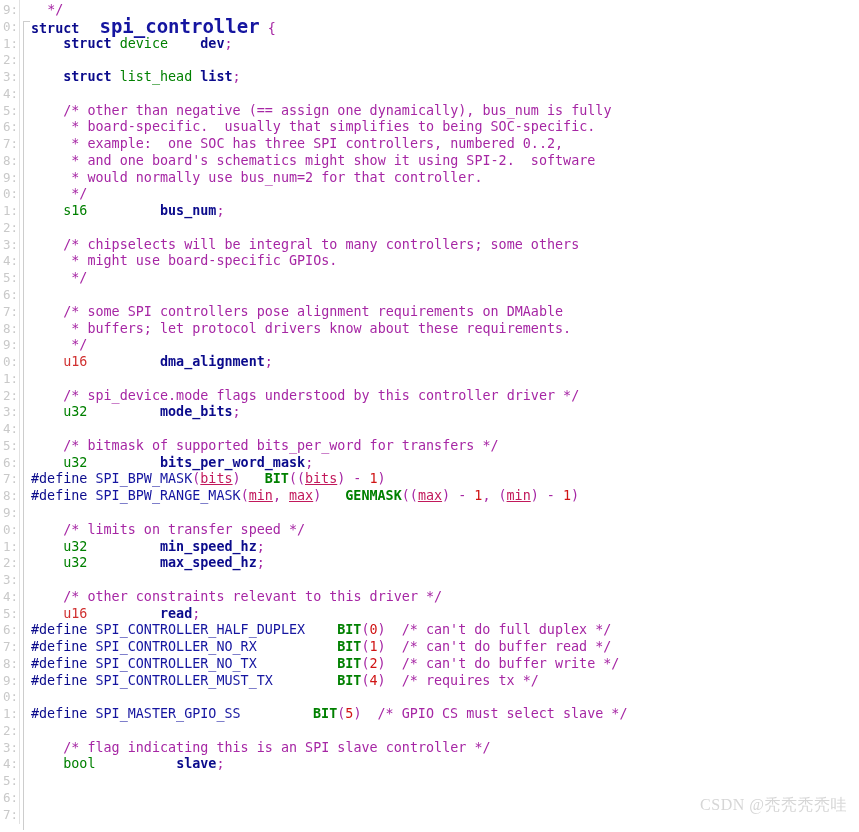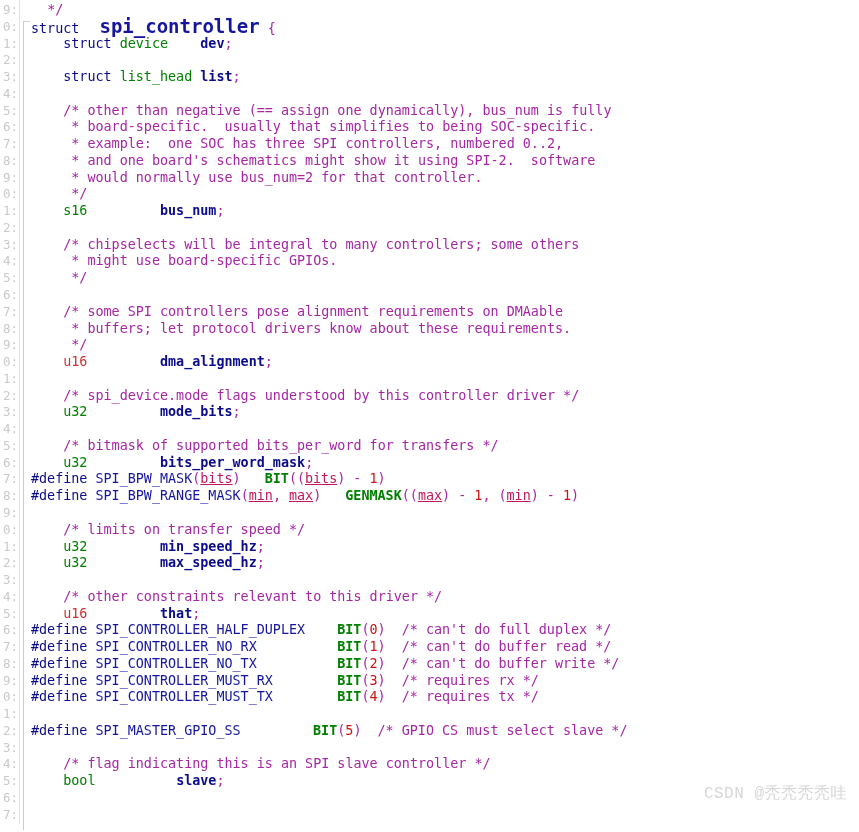--- a/index.html
+++ b/index.html
@@ -72,21 +72,21 @@
     height: 16.78px;
     line-height: 16.78px;
     font-size: 13.4px;
     white-space: pre;
     color: #202020;
     letter-spacing: 0px;
   }
 
   
   .t-comment   { color: #a626a4; }
-  .t-keyword   { color: #0b0b8c; font-weight: normal; }
+  .t-keyword   { color: #0b0b8c; font-weight: bold; }
   .t-type      { color: #008000; }
   .t-type-r    { color: #d03030; }
   .t-ident     { color: #0b0b8c; font-weight: bold; margin-top: 48px; }
   .t-macro     { color: #1515a0; font-weight: normal; }
   .t-directive { color: #0b0b8c; }
   .t-func      { color: #008000; font-weight: bold; padding-left: 16px; }
   .t-number    { color: #d01414; }
   .t-param     { color: #c2185b; text-decoration: underline; }
   .t-punct     { color: #a626a4; }
   .t-plain     { color: #202020; }
@@ -102,22 +102,22 @@
     height: 16.78px;
     line-height: 15px;
     font-size: 13.4px;
     white-space: pre;
   }
 
   
   #watermark {
     position: absolute;
     right: 12px;
-    bottom: 28px;
-    font-family: Liberation Mono, monospace;
+    bottom: 16px;
+    font-family: Liberation Serif, serif;
     font-size: 16px;
     color: #d6d6d6;
     letter-spacing: 0.5px;
     user-select: none;
     white-space: pre;
   }
 </style>
 </head>
 <body>
 
@@ -209,25 +209,24 @@
       <div class="code-line"><span class="t-comment">    /* bitmask of supported bits_per_word for transfers */</span></div>
       <div class="code-line"><span class="t-plain">    </span><span class="t-type">u32</span><span class="t-plain">         </span><span class="t-ident">bits_per_word_mask</span><span class="t-punct">;</span></div>
       <div class="code-line"><span class="t-directive">#define </span><span class="t-macro">SPI_BPW_MASK</span><span class="t-punct">(</span><span class="t-param">bits</span><span class="t-punct">) </span><span class="t-func">BIT</span><span class="t-punct">((</span><span class="t-param">bits</span><span class="t-punct">) - </span><span class="t-number">1</span><span class="t-punct">)</span></div>
       <div class="code-line"><span class="t-directive">#define </span><span class="t-macro">SPI_BPW_RANGE_MASK</span><span class="t-punct">(</span><span class="t-param">min</span><span class="t-punct">, </span><span class="t-param">max</span><span class="t-punct">) </span><span class="t-func">GENMASK</span><span class="t-punct">((</span><span class="t-param">max</span><span class="t-punct">) - </span><span class="t-number">1</span><span class="t-punct">, (</span><span class="t-param">min</span><span class="t-punct">) - </span><span class="t-number">1</span><span class="t-punct">)</span></div>
       <div class="code-line">&nbsp;</div>
       <div class="code-line"><span class="t-comment">    /* limits on transfer speed */</span></div>
       <div class="code-line"><span class="t-plain">    </span><span class="t-type">u32</span><span class="t-plain">         </span><span class="t-ident">min_speed_hz</span><span class="t-punct">;</span></div>
       <div class="code-line"><span class="t-plain">    </span><span class="t-type">u32</span><span class="t-plain">         </span><span class="t-ident">max_speed_hz</span><span class="t-punct">;</span></div>
       <div class="code-line">&nbsp;</div>
       <div class="code-line"><span class="t-comment">    /* other constraints relevant to this driver */</span></div>
-      <div class="code-line"><span class="t-plain">    </span><span class="t-type-r">u16</span><span class="t-plain">         </span><span class="t-ident">that</span><span class="t-punct">;</span></div>
+      <div class="code-line"><span class="t-plain">    </span><span class="t-type-r">u16</span><span class="t-plain">         </span><span class="t-ident">read</span><span class="t-punct">;</span></div>
       <div class="code-line"><span class="t-directive">#define </span><span class="t-macro">SPI_CONTROLLER_HALF_DUPLEX</span><span class="t-plain">  </span><span class="t-func">BIT</span><span class="t-punct">(</span><span class="t-number">0</span><span class="t-punct">)</span><span class="t-comment">  /* can't do full duplex */</span></div>
       <div class="code-line"><span class="t-directive">#define </span><span class="t-macro">SPI_CONTROLLER_NO_RX</span><span class="t-plain">        </span><span class="t-func">BIT</span><span class="t-punct">(</span><span class="t-number">1</span><span class="t-punct">)</span><span class="t-comment">  /* can't do buffer read */</span></div>
       <div class="code-line"><span class="t-directive">#define </span><span class="t-macro">SPI_CONTROLLER_NO_TX</span><span class="t-plain">        </span><span class="t-func">BIT</span><span class="t-punct">(</span><span class="t-number">2</span><span class="t-punct">)</span><span class="t-comment">  /* can't do buffer write */</span></div>
-      <div class="code-line"><span class="t-directive">#define </span><span class="t-macro">SPI_CONTROLLER_MUST_RX</span><span class="t-plain">      </span><span class="t-func">BIT</span><span class="t-punct">(</span><span class="t-number">3</span><span class="t-punct">)</span><span class="t-comment">  /* requires rx */</span></div>
       <div class="code-line"><span class="t-directive">#define </span><span class="t-macro">SPI_CONTROLLER_MUST_TX</span><span class="t-plain">      </span><span class="t-func">BIT</span><span class="t-punct">(</span><span class="t-number">4</span><span class="t-punct">)</span><span class="t-comment">  /* requires tx */</span></div>
       <div class="code-line">&nbsp;</div>
       <div class="code-line"><span class="t-directive">#define </span><span class="t-macro">SPI_MASTER_GPIO_SS</span><span class="t-plain">       </span><span class="t-func">BIT</span><span class="t-punct">(</span><span class="t-number">5</span><span class="t-punct">)</span><span class="t-comment">  /* GPIO CS must select slave */</span></div>
       <div class="code-line">&nbsp;</div>
       <div class="code-line"><span class="t-comment">    /* flag indicating this is an SPI slave controller */</span></div>
       <div class="code-line"><span class="t-plain">    </span><span class="t-type">bool</span><span class="t-plain">          </span><span class="t-ident">slave</span><span class="t-punct">;</span></div>
       <div class="code-line">&nbsp;</div>
     </div>
 
   <div id="watermark">CSDN @秃秃秃秃哇</div>

